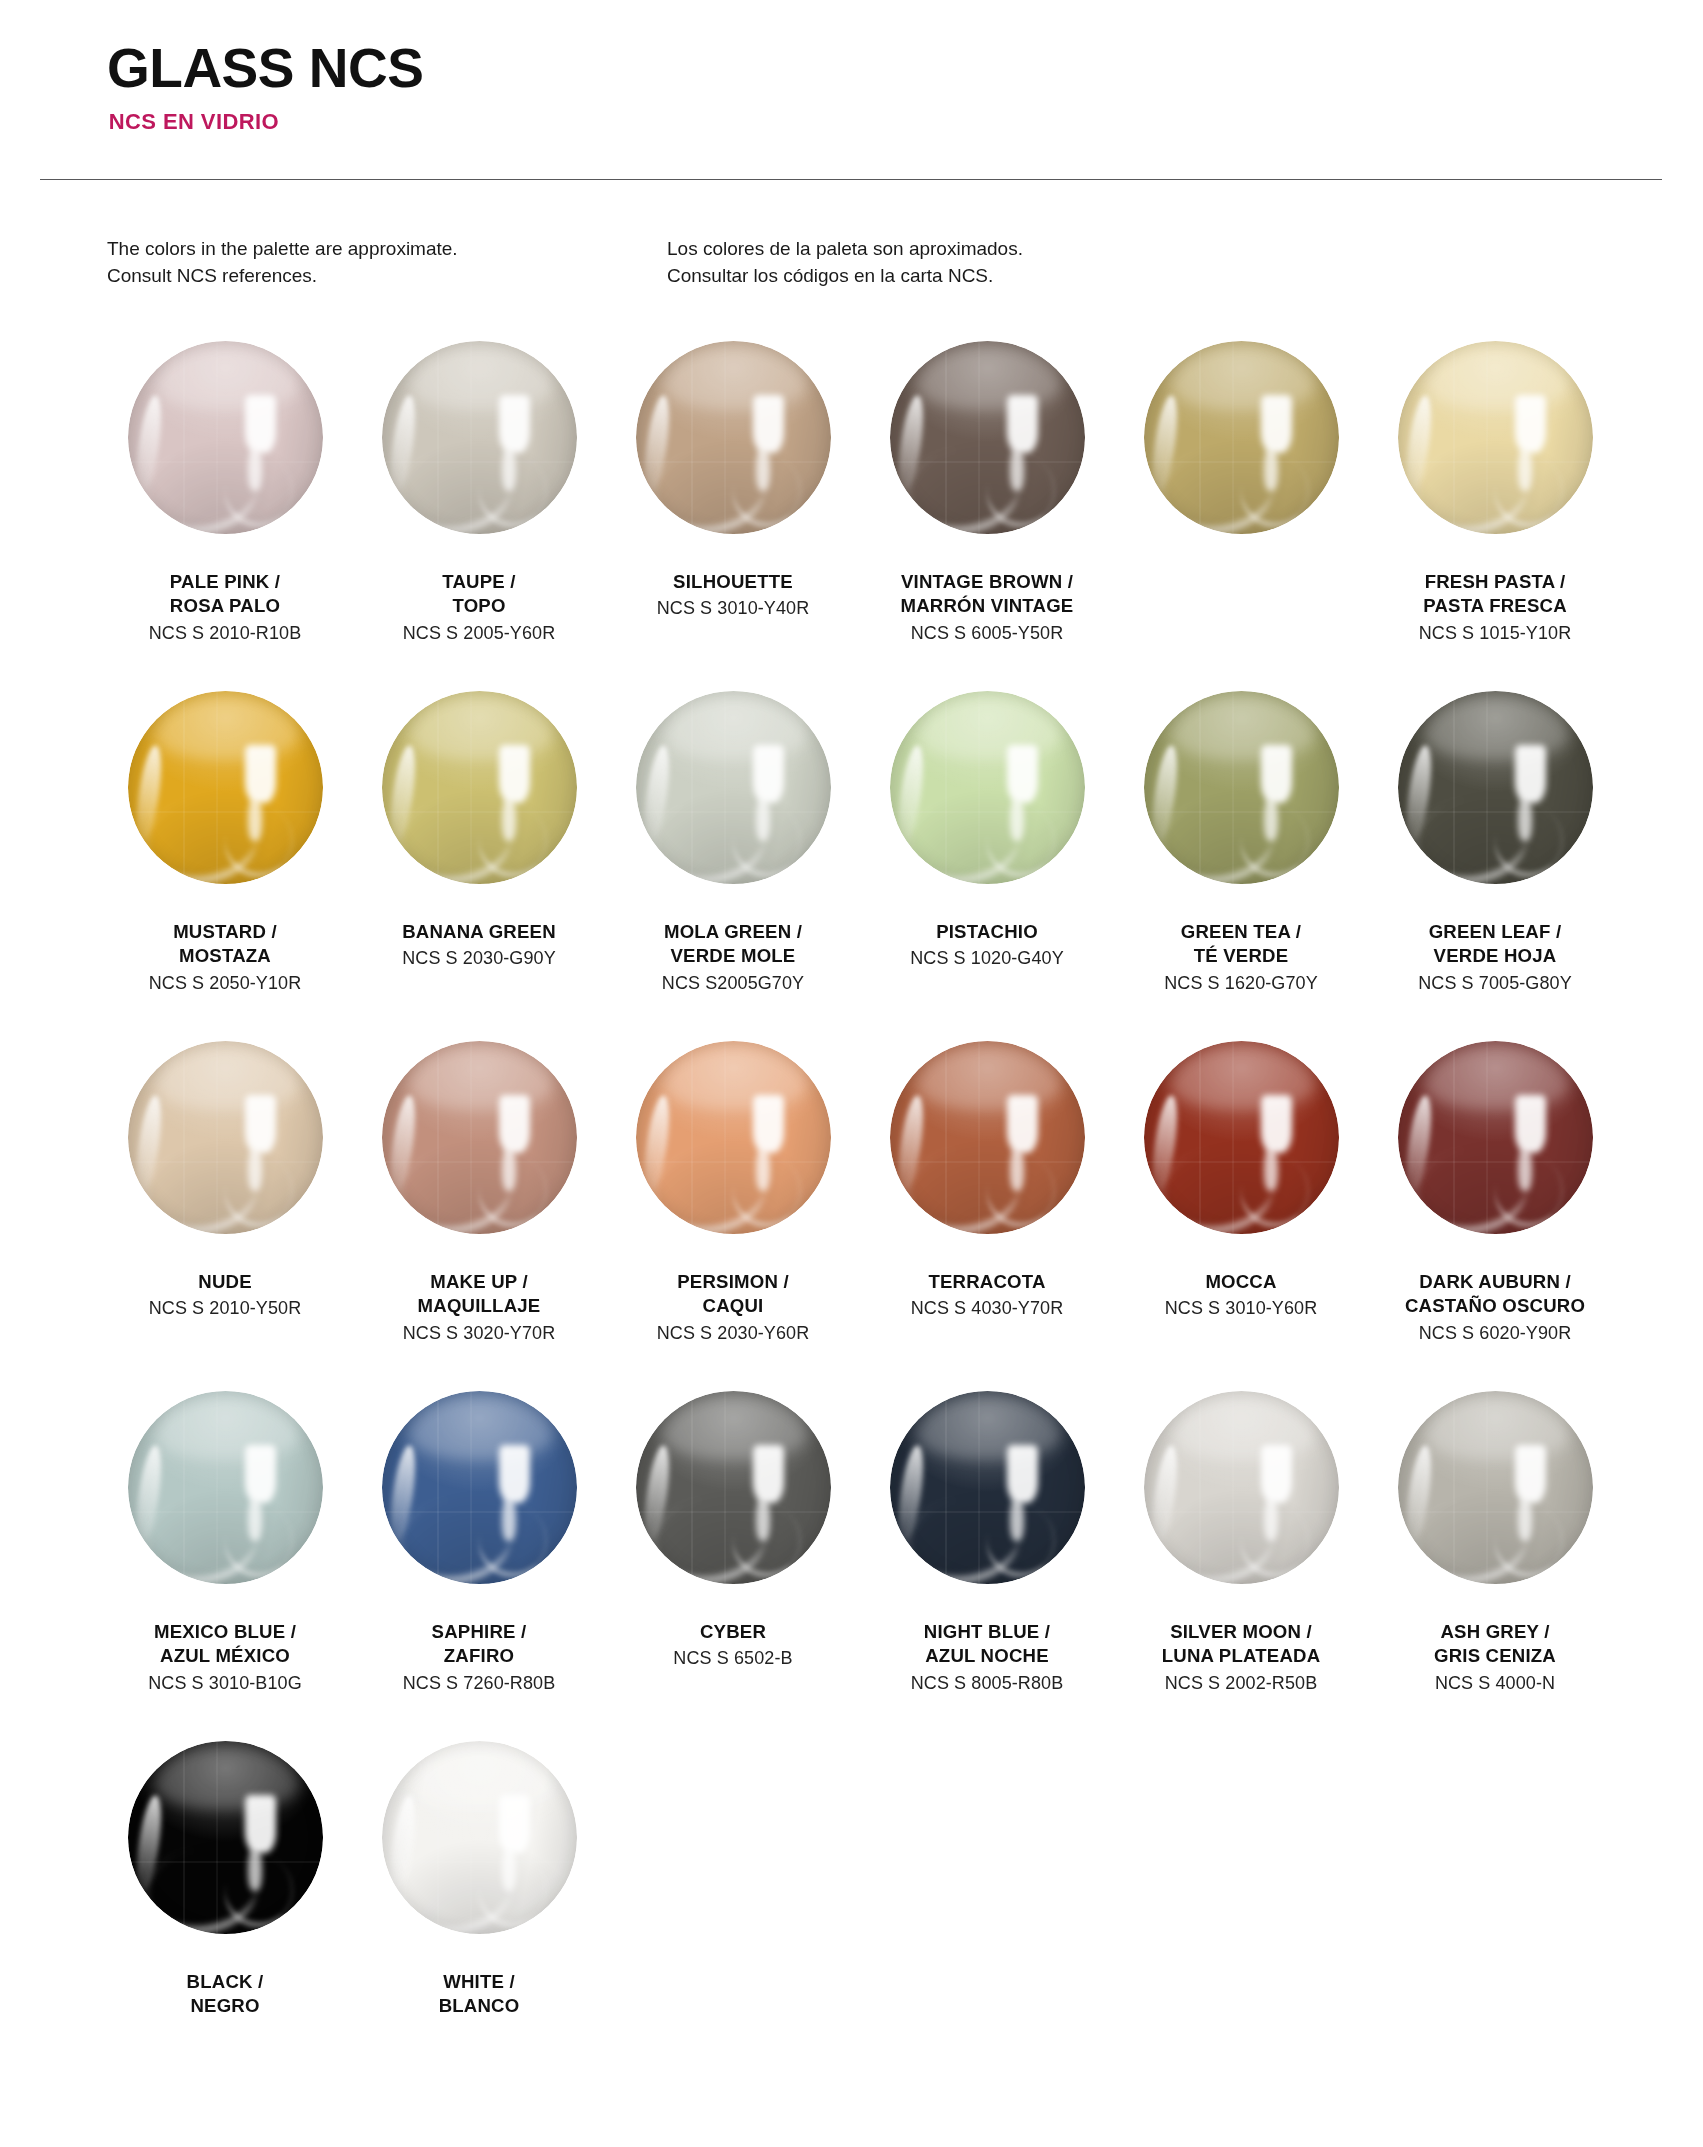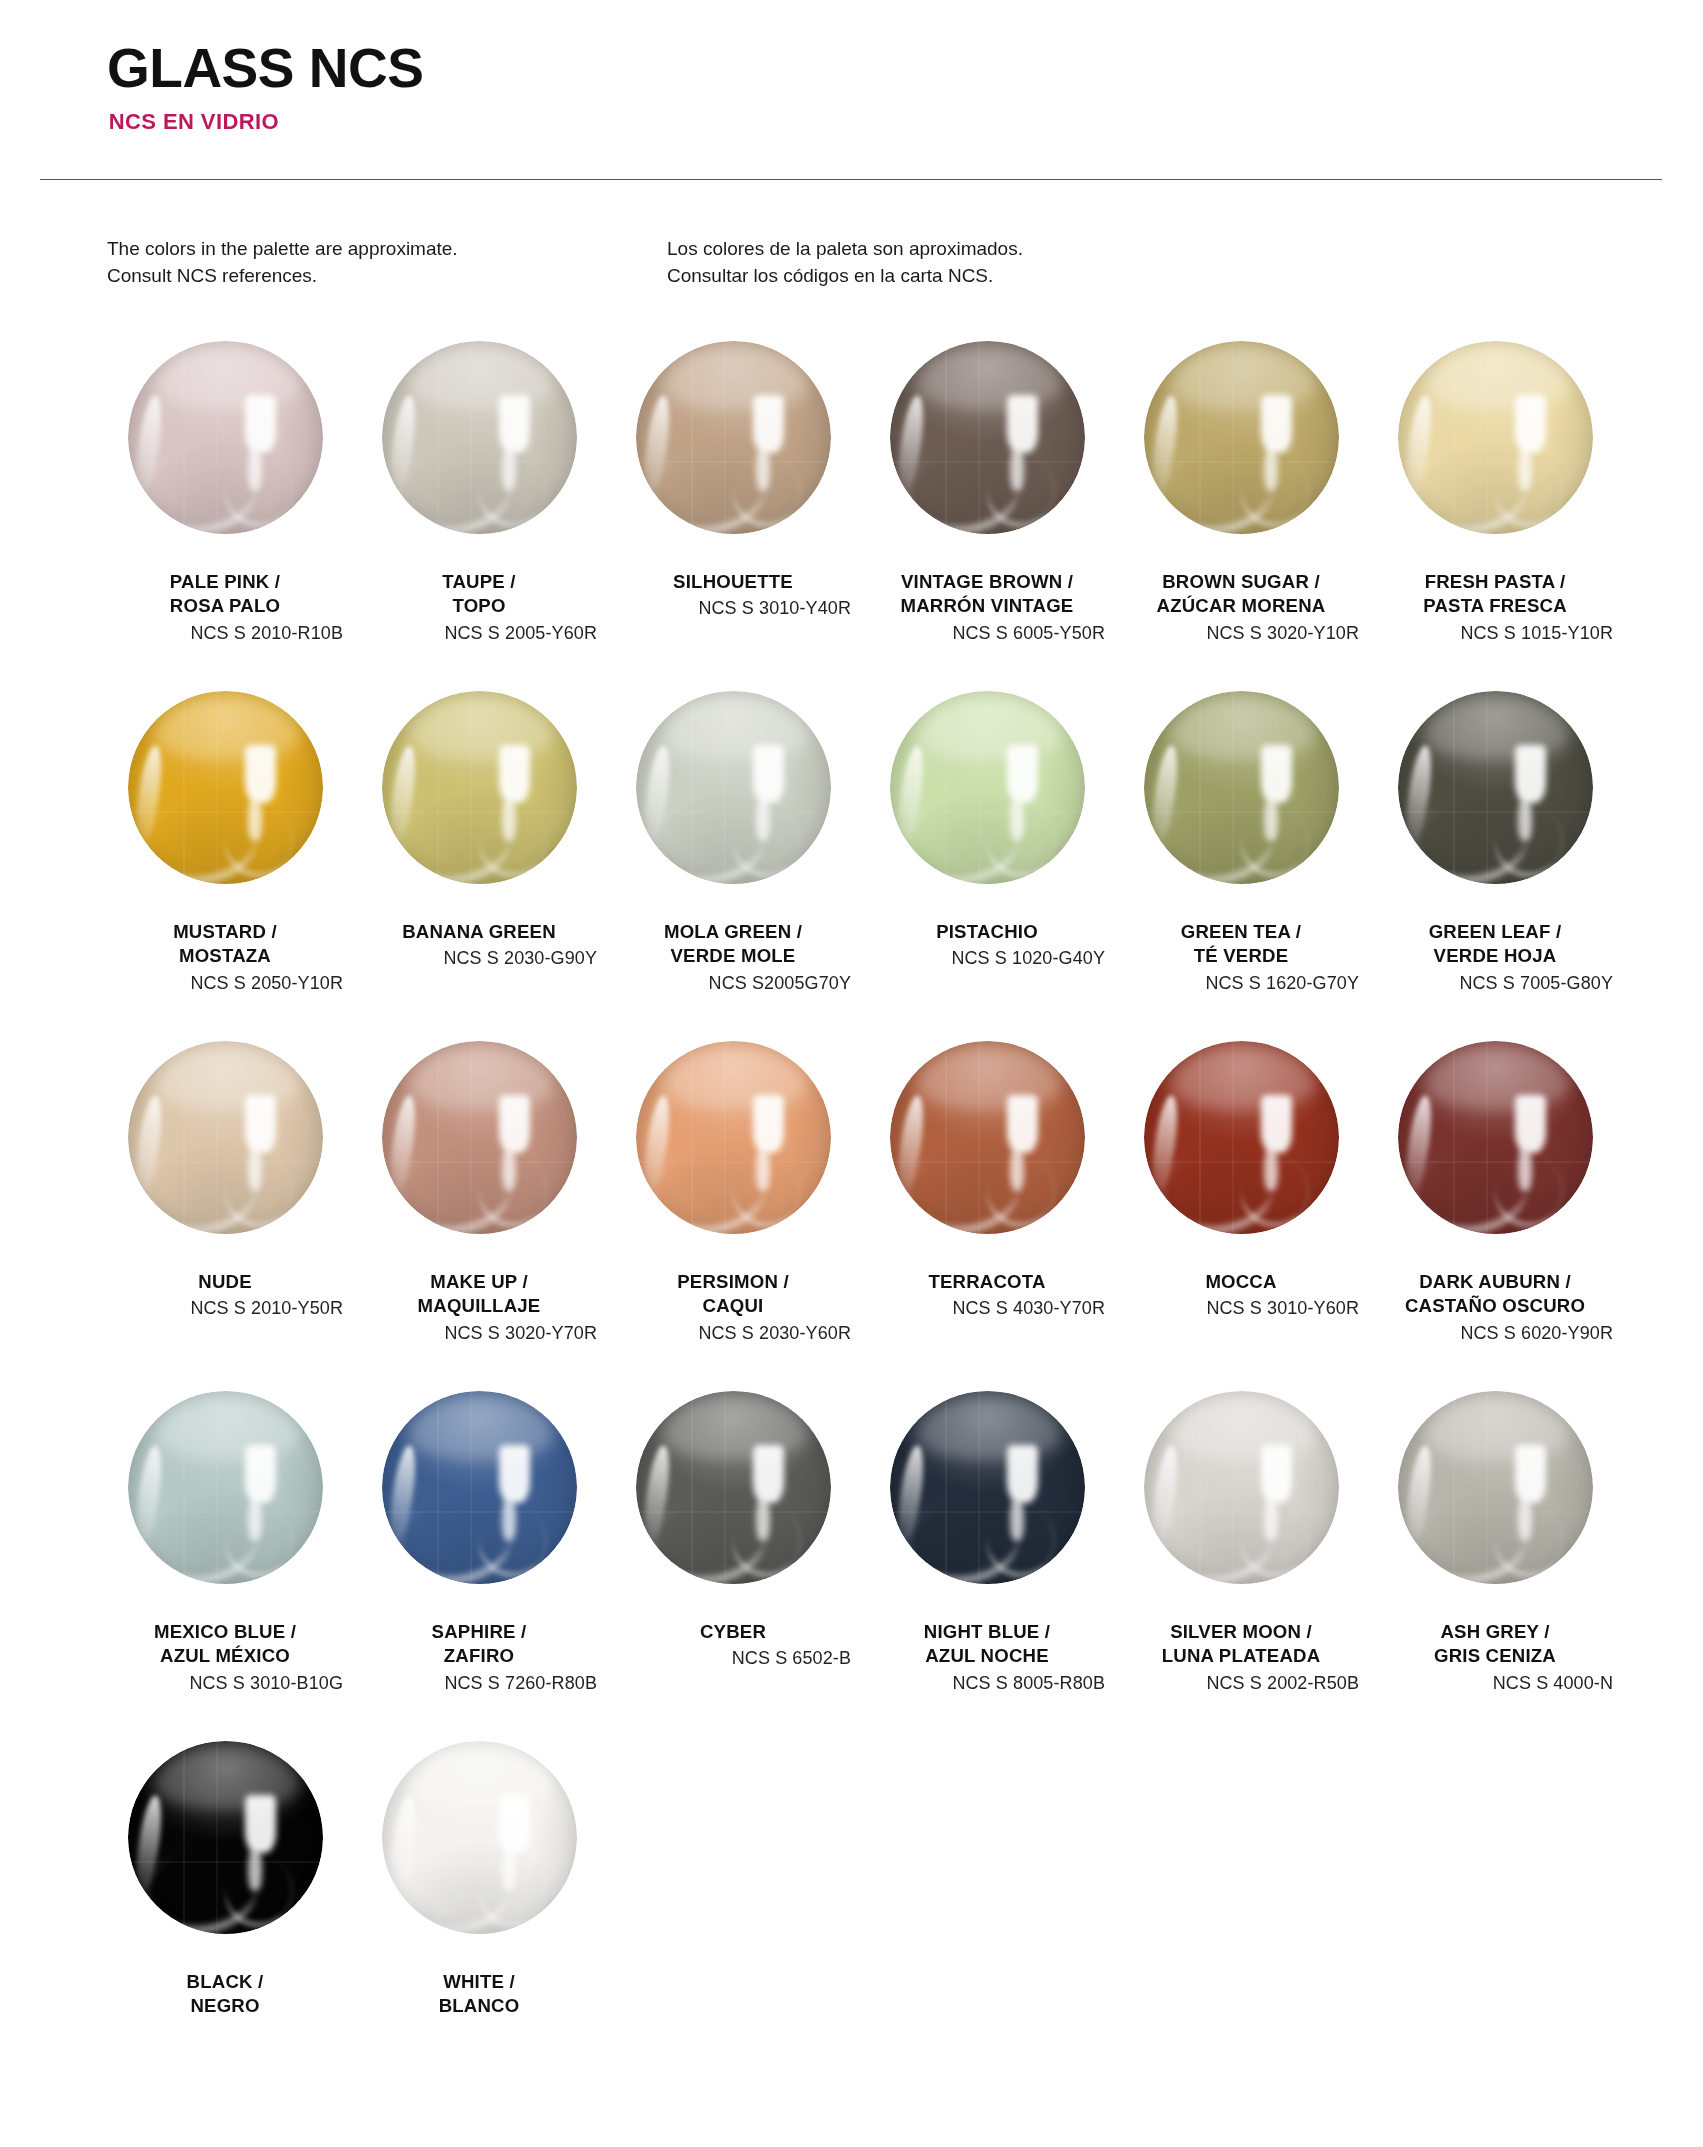--- a/index.html
+++ b/index.html
@@ -207,21 +207,20 @@
     line-height: 1.33;
     color: #111111;
   }
   .code {
     font-size: 18px;
     font-weight: 400;
     letter-spacing: 0.1px;
     line-height: 1.4;
     color: #222222;
     margin-top: 1.8px;
-    text-align: right;
   }
 </style>
 </head>
 <body>
 
 <div class="page">
 
   <div class="header">
     <h1 class="title">GLASS NCS</h1>
     <div class="subtitle">NCS EN VIDRIO</div>
@@ -322,25 +321,20 @@
           <div class="shade"></div>
           <div class="ghost"></div>
           <div class="ceiling"></div>
           <div class="crescent"></div>
           <div class="arc"></div>
           <div class="arc-r"></div>
           <div class="window"></div>
           <div class="window2"></div>
           <div class="rim"></div>
         </div>
-        <div class="labels">
-          <div class="name">BROWN SUGAR /</div>
-          <div class="name">AZÚCAR MORENA</div>
-          <div class="code">NCS S 3020-Y10R</div>
-        </div>
       </div>
       <div class="cell">
         <div class="swatch">
           <div class="base" style="background: rgb(234, 217, 164);"></div>
           <div class="shade"></div>
           <div class="ghost"></div>
           <div class="ceiling"></div>
           <div class="crescent"></div>
           <div class="arc"></div>
           <div class="arc-r"></div>

